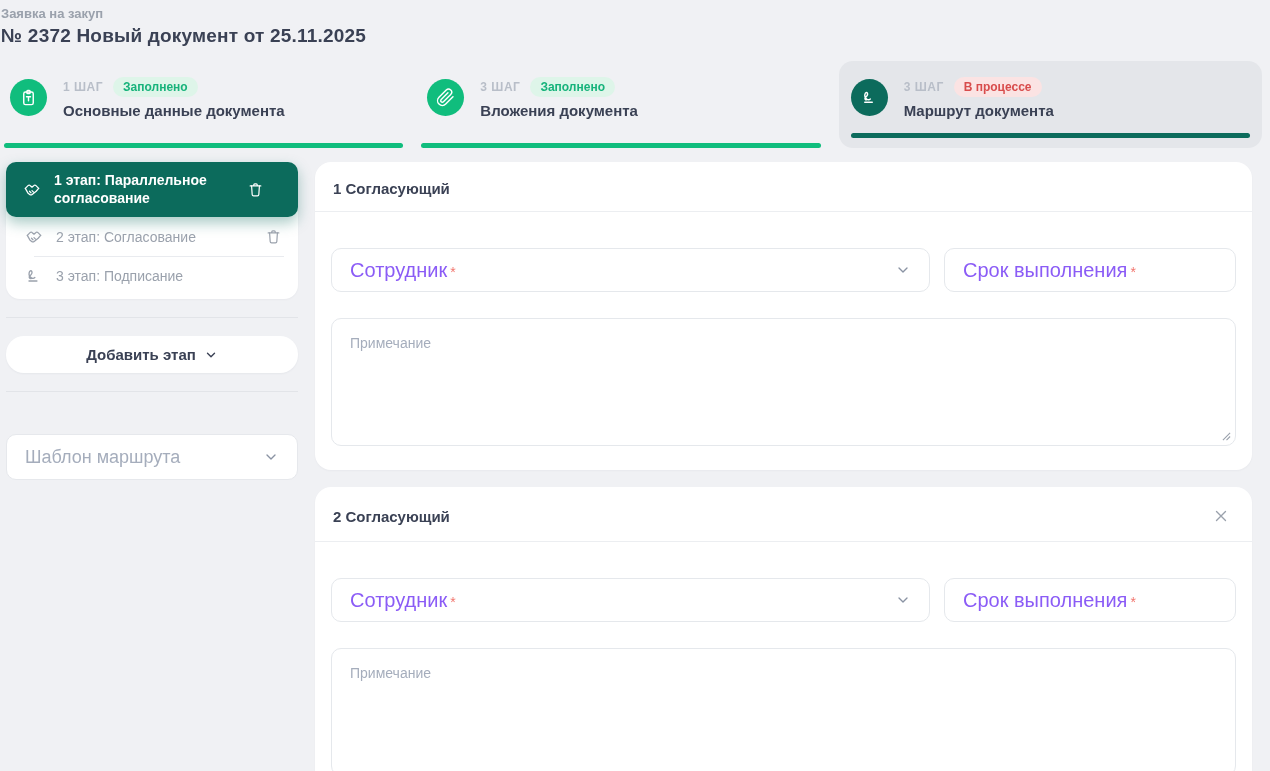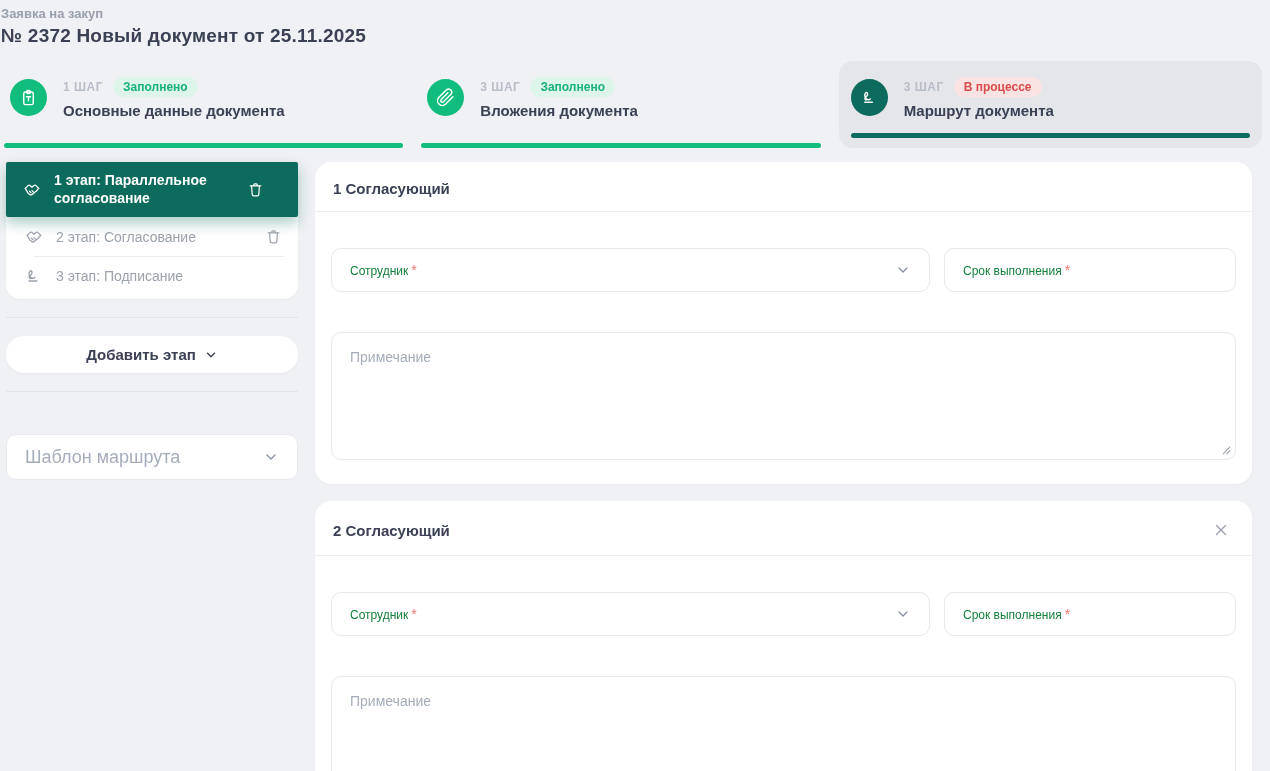--- a/index.html
+++ b/index.html
@@ -40,21 +40,21 @@
   .bar-teal { background:#0c6b5c; margin-bottom:10px; }
 
   
   .content { display:flex; gap:17px; margin-top:14px; padding:0 18px 0 6px; align-items:flex-start; }
   .sidebar { width:292px; flex:0 0 292px; }
   .main { flex:1; display:flex; flex-direction:column; gap:17px; }
 
   
   .stages-card { background:#fff; border-radius:14px; padding-bottom:4px; box-shadow:0 1px 2px rgba(40,50,70,.04); }
   .stage-active {
-    background:#0c6b5c; color:#fff; border-radius:2px;
+    background:#0c6b5c; color:#fff; border-radius:10px;
     display:flex; align-items:center; gap:12px; padding:10px 32px 10px 16px;
     box-shadow:0 6px 14px rgba(12,107,92,.35);
     cursor:pointer;
   }
   .stage-active .stage-label { color:#fff; font-weight:700; font-size:14px; line-height:1.25; }
   .stage-row {
     display:flex; align-items:center; gap:12px; padding:9px 14px 9px 18px;
     color:#9aa1ac; cursor:pointer;
   }
   .stage-row .stage-label { font-size:14px; font-weight:400; color:#9aa1ac; }
@@ -92,23 +92,23 @@
   .card-title { font-size:15px; font-weight:800; color:#3a4154; }
   .close-btn { background:none; border:none; color:#9aa1ac; cursor:pointer; padding:2px; }
   .card-body { padding:20px 16px 10px 16px; }
   .fields-row { display:flex; gap:14px; margin-top:16px; }
   .field {
     border:1px solid #e5e8ec; border-radius:10px; height:44px; background:#fff;
     display:flex; align-items:center; padding:0 18px; cursor:pointer;
   }
   .field-select { flex:1; justify-content:space-between; }
   .field-date { width:292px; flex:0 0 292px; }
-  .ph { font-size:12px; color:#15803d;text-align:right; }
+  .ph { font-size:20px; color:#8b5cf6;text-align:right; }
   .req { color:#f2756d; margin-left:3px; font-size:14px; }
-  .note-wrap { position:relative; margin-top:40px; margin-bottom:10px; }
+  .note-wrap { position:relative; margin-top:26px; margin-bottom:10px; }
   textarea.note {
     width:100%; height:128px; resize:none; border:1px solid #e5e8ec; border-radius:10px;
     padding:16px 18px; font-family:inherit; font-size:14px; color:#3a4154; outline:none;
   }
   textarea.note::placeholder { color:#a5adbc; }
   .resize-handle { position:absolute; right:5px; bottom:9px; color:#9aa1ac; }
 </style>
 </head>
 <body>
 

